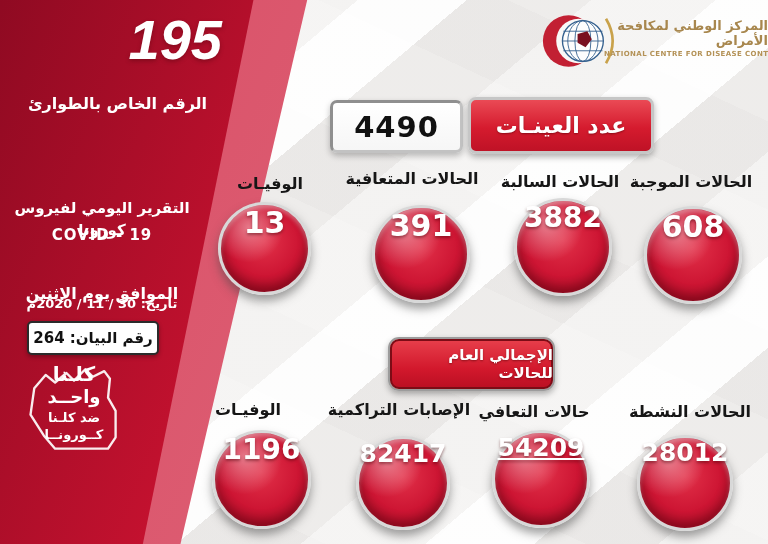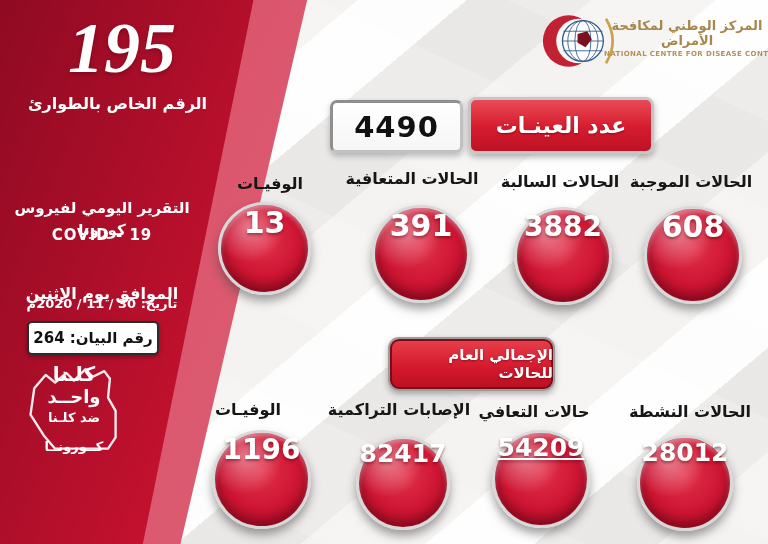--- a/index.html
+++ b/index.html
@@ -22,22 +22,22 @@
   .red-band{position:absolute;inset:0;
     clip-path:polygon(0 0,33% 0,18.6% 100%,0 100%);
     background:linear-gradient(112deg,#8f0a22 0%,#c81230 40%,#e01f40 78%,#c11030 100%);
   }
   .abs{position:absolute;}
   .white{color:#fff;}
   .center{text-align:center;}
   .rtl{direction:rtl;}
 
   .big-number{
-    font-family:Liberation Serif, serif;font-style:italic;font-weight:700;
-    font-size:72px;line-height:1;color:#fff;text-shadow:0 2px 4px rgba(60,0,10,.35);
+    font-family:Liberation Sans, sans-serif;font-style:italic;font-weight:700;
+    font-size:56px;line-height:1;color:#fff;text-shadow:0 2px 4px rgba(60,0,10,.35);text-align:right;
   }
   .emg-label{font-size:16px;font-weight:700;}
   .side-title{font-size:15px;font-weight:700;line-height:1.45;}
   .side-covid{font-size:15px;font-weight:700;letter-spacing:1px;}
   .side-date{font-size:13px;font-weight:700;margin-top:44px;}
   .side-day{font-size:16px;font-weight:700;}
   .stmt-box{
     background:#fff;border:2px solid #2b2b2b;border-radius:5px;
     display:flex;align-items:center;justify-content:center;
     font-size:15px;font-weight:700;color:#111;
@@ -101,50 +101,50 @@
   <div class="abs center white side-day rtl" style="left:4px;top:284px;width:196px;">الموافق يوم الإثنين</div>
   <div class="abs stmt-box rtl" style="left:27px;top:321px;width:128px;height:30px;">رقم البيان: 264</div>
 
   <div class="abs" style="left:15px;top:356px;width:118px;height:104px;">
     <svg viewBox="0 0 120 110" width="118" height="104" style="position:absolute;left:0;top:0;">
       <path d="M18,34 L30,20 L40,28 L52,18 L60,26 L72,14 L80,22 L92,16 L98,24 L96,44 L104,58 L104,86 L96,98 L40,98 L28,84 L14,62 Z" fill="none" stroke="#ffffff" stroke-width="2.5" stroke-linejoin="round" opacity="0.92"></path>
     </svg>
     <div class="slogan-line rtl" style="top:8px;font-size:20px;">كلـنا</div>
     <div class="slogan-line rtl" style="top:32px;font-size:18px;">واحــد</div>
     <div class="slogan-line rtl" style="top:55px;font-size:13px;">ضد كلـنا</div>
-    <div class="slogan-line rtl" style="top:84px;font-size:13px;">كــورونــا</div>
+    <div class="slogan-line rtl" style="top:72px;font-size:13px;">كــورونــا</div>
   </div>
 
   <div class="abs" style="left:540px;top:6px;width:228px;height:70px;">
     <svg viewBox="0 0 90 70" width="80" height="66" style="position:absolute;left:2px;top:2px;">
       <circle cx="30" cy="35" r="29" fill="#c22033"></circle>
       <circle cx="41" cy="35" r="25" fill="#f9f8f7"></circle>
       <circle cx="46" cy="35" r="23" fill="#fdfdfd" stroke="#34608e" stroke-width="1.5"></circle>
       <ellipse cx="46" cy="35" rx="9" ry="23" fill="none" stroke="#34608e" stroke-width="1"></ellipse>
       <ellipse cx="46" cy="35" rx="17" ry="23" fill="none" stroke="#34608e" stroke-width="1"></ellipse>
       <line x1="24" y1="24" x2="68" y2="24" stroke="#34608e" stroke-width="1"></line>
       <line x1="23" y1="35" x2="69" y2="35" stroke="#34608e" stroke-width="1"></line>
       <line x1="24" y1="46" x2="68" y2="46" stroke="#34608e" stroke-width="1"></line>
       <path d="M40,27 l11,-3 l5,9 l-7,9 l-9,-5 z" fill="#7a1020"></path>
       <path d="M72,10 q15,25 0,50" fill="none" stroke="#c9a24b" stroke-width="3"></path>
     </svg>
-    <div class="abs logo-ar" style="left:66px;top:12px;width:162px;">المركز الوطني لمكافحة الأمراض</div>
+    <div class="abs logo-ar" style="left:66px;top:12px;width:162px;text-align:right;">المركز الوطني لمكافحة الأمراض</div>
     <div class="abs logo-en" style="left:64px;top:44px;width:164px;">NATIONAL CENTRE FOR DISEASE CONTROL - LIBYA</div>
   </div>
 
   <div class="abs value-box" style="left:330px;top:100px;width:127px;height:47px;">4490</div>
   <div class="abs red-box rtl" style="left:468px;top:97px;width:180px;height:51px;">عدد العينـات</div>
 
   <div class="abs stat-label" style="left:611px;top:172px;width:160px;">الحالات الموجبة</div>
   <div class="abs circle" style="left:644px;top:206px;width:92px;height:92px;">
     <span class="v3">608</span>
   </div>
 
   <div class="abs stat-label" style="left:480px;top:172px;width:160px;">الحالات السالبة</div>
-  <div class="abs circle" style="left:514px;top:207px;width:92px;height:92px;">
+  <div class="abs circle" style="left:514px;top:198px;width:92px;height:92px;">
     <span class="v4">3882</span>
   </div>
 
   <div class="abs stat-label" style="left:332px;top:169px;width:160px;">الحالات المتعافية</div>
   <div class="abs circle" style="left:372px;top:205px;width:92px;height:92px;">
     <span class="v3">391</span>
   </div>
 
   <div class="abs stat-label" style="left:190px;top:174px;width:160px;">الوفيـات</div>
   <div class="abs circle" style="left:218px;top:202px;width:87px;height:87px;">

